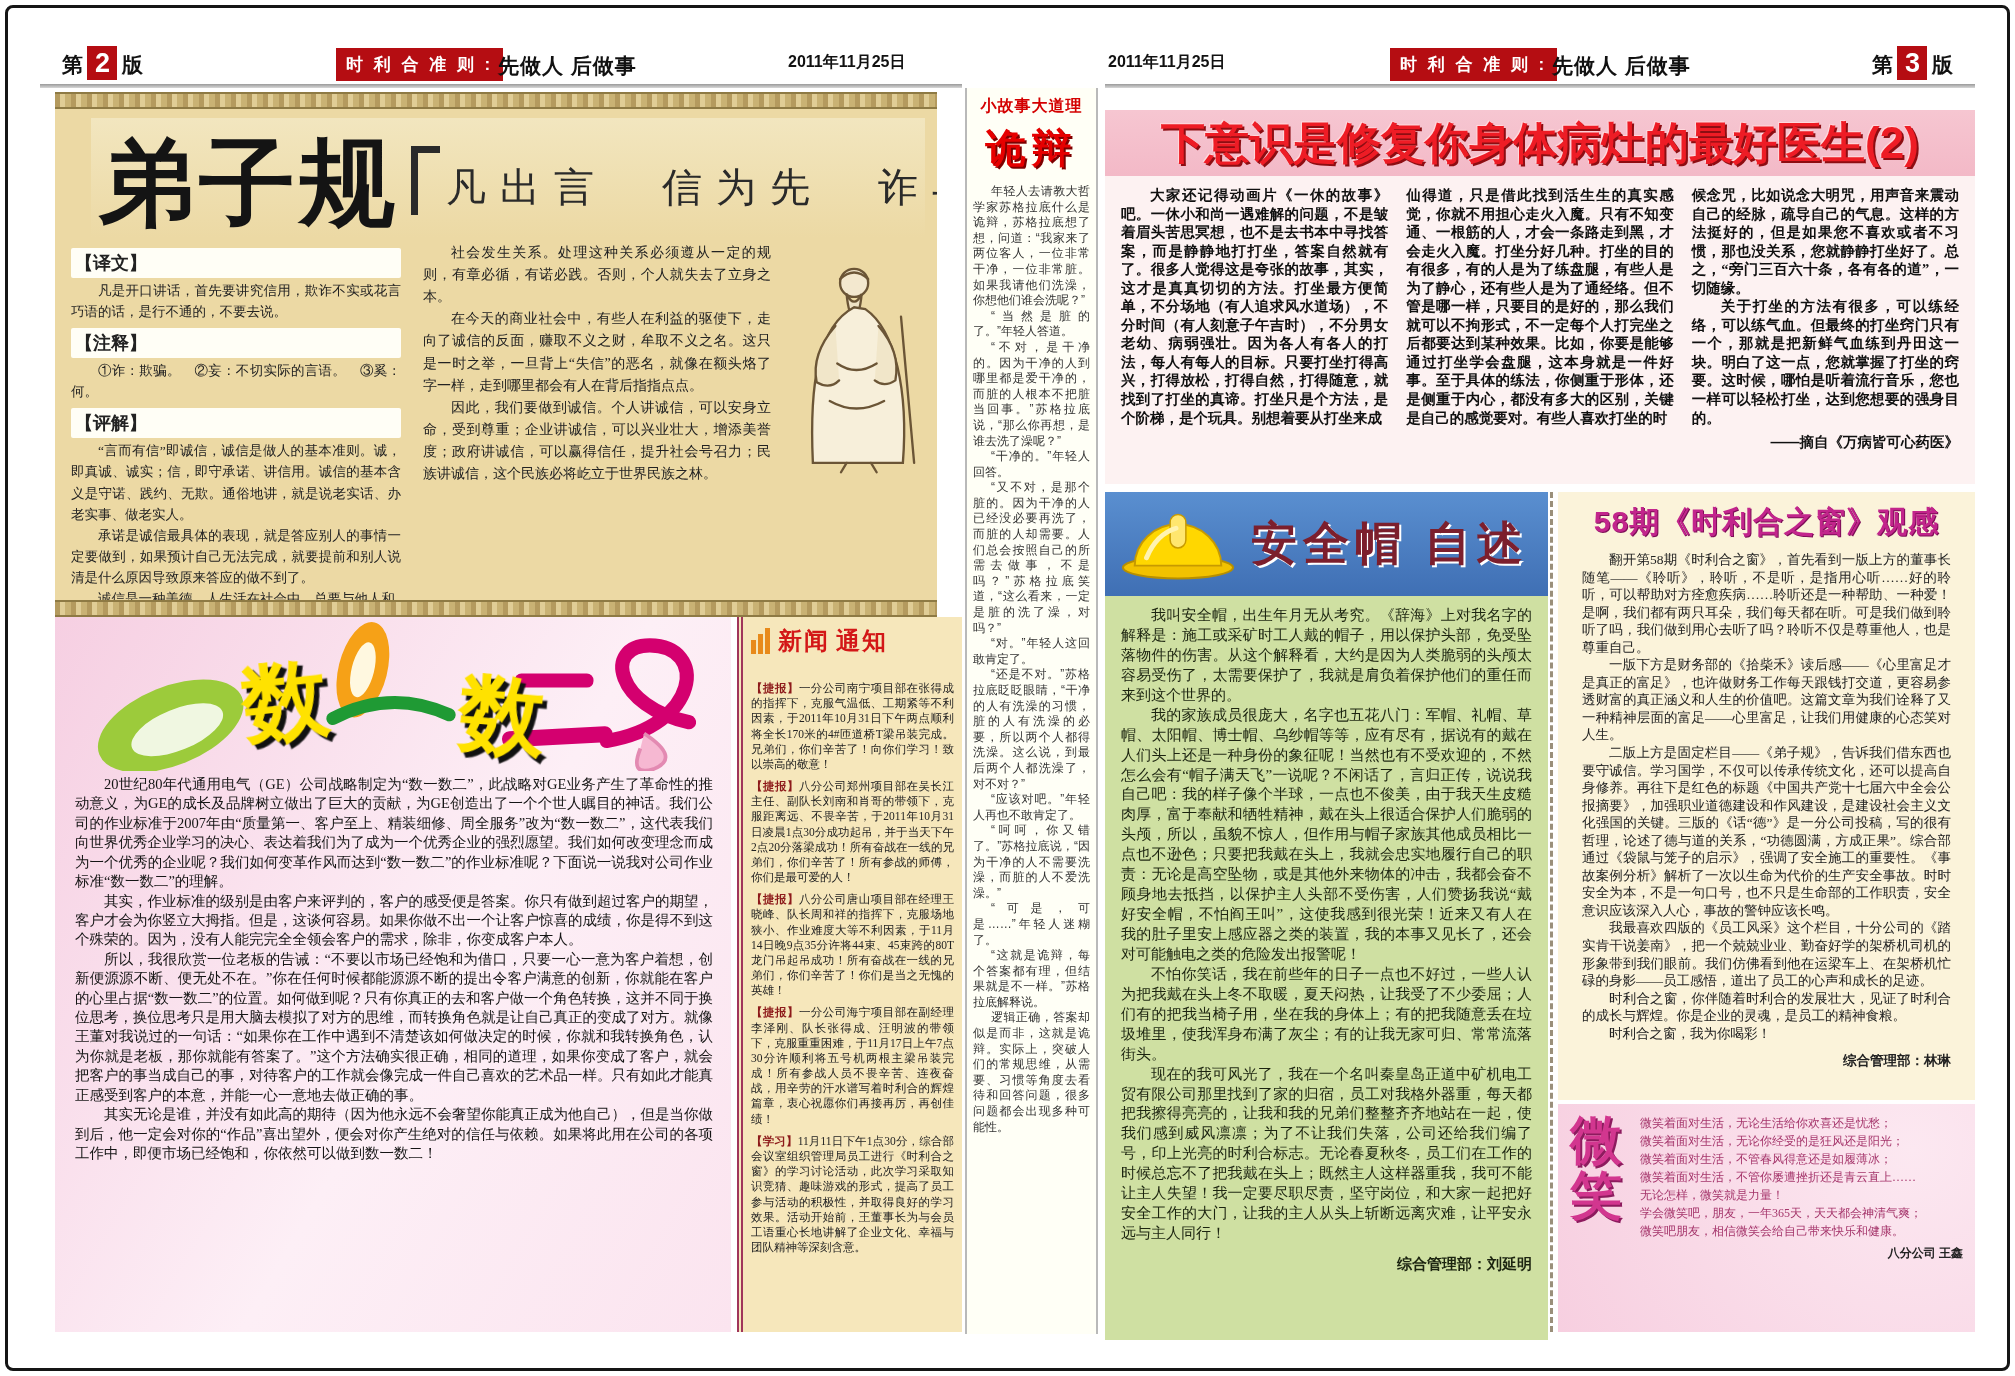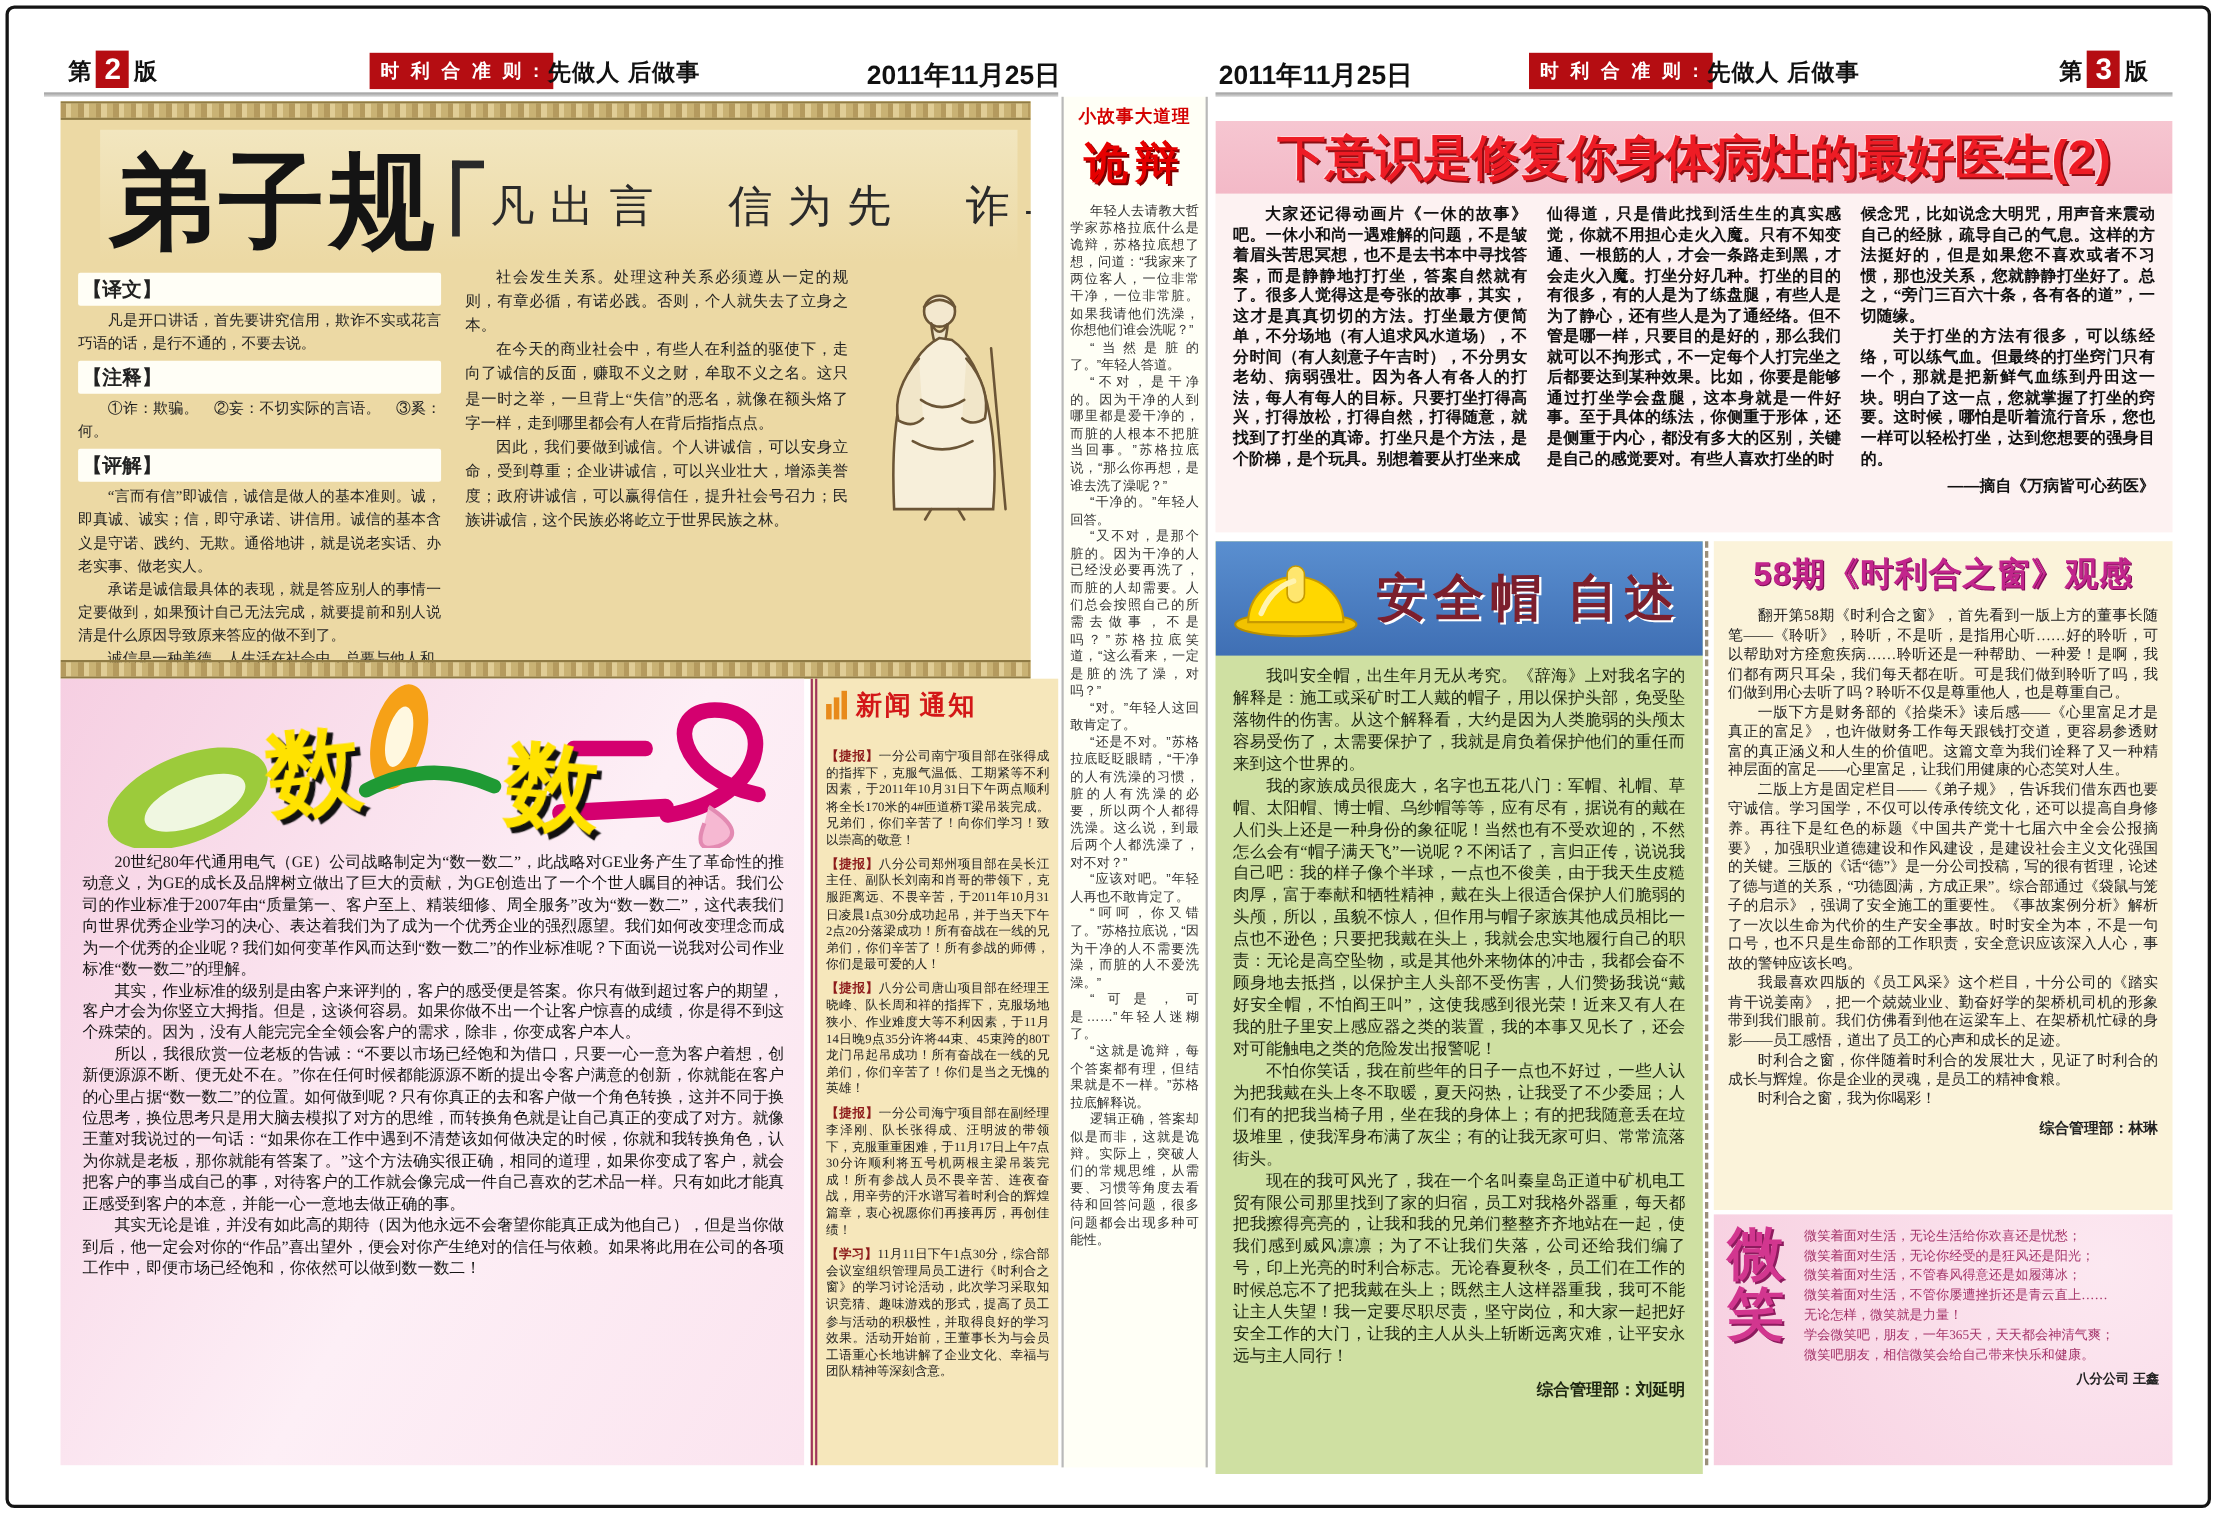--- a/index.html
+++ b/index.html
@@ -9,21 +9,21 @@
   .frame{position:absolute;inset:5px;border:3px solid #151515;border-radius:8px;pointer-events:none;}
 
   
   .hdr{top:46px;height:36px;font-weight:bold;}
   .pgnum{display:inline-block;background:#b50d12;color:#fff;font-weight:900;
          font-size:27px;line-height:34px;width:30px;text-align:center;}
   .hdr-zh{font-size:21px;font-weight:900;}
   .motto-box{background:#b50d12;color:#fff;font-weight:900;font-size:17px;
              padding:5px 10px;letter-spacing:3px;}
   .slogan{font-size:21px;font-weight:900;letter-spacing:1px;}
-  .date{font-size:24px;font-weight:900;font-family:"Liberation Sans",sans-serif;}
+  .date{font-size:16px;font-weight:900;font-family:"Liberation Sans",sans-serif;}
   .rule{height:4px;background:linear-gradient(#9a9a9a,#d8d8d8);}
 
   
   .dzg{left:55px;top:92px;width:882px;height:525px;background:#ecd9a4;overflow:hidden;}
   .pat{height:13px;background:repeating-linear-gradient(90deg,#b49a5e 0 5px,#e0cd96 5px 10px,#c9b274 10px 16px);
        border-top:2px solid #8e7a44;border-bottom:2px solid #8e7a44;}
   .dzg-titlerow{position:absolute;left:36px;top:26px;right:12px;height:120px;
                 background:linear-gradient(#f2e6bf,#ecd9a4);}
   .dzg-title{position:absolute;left:8px;top:2px;font-size:96px;font-weight:900;
              font-family:"Liberation Serif",serif;color:#141414;letter-spacing:4px;}
@@ -83,21 +83,21 @@
   
   .helmet{left:1105px;top:492px;width:443px;height:848px;background:#cfe0a2;overflow:hidden;}
   .helmet-hd{height:104px;background:linear-gradient(#5a8fd0,#3f6fb4);display:flex;align-items:center;gap:14px;padding:0 14px;}
   .helmet-title{font-size:46px;font-weight:900;color:#7c1f2d;letter-spacing:6px;white-space:nowrap;
                 font-family:"Liberation Serif",serif;text-shadow:2px 2px 0 #ffffff;}
   .helmet-body{padding:10px 16px;font-family:"Liberation Serif",serif;font-size:15px;line-height:1.33;
                text-align:justify;color:#1c2410;}
   .helmet-body p{margin:0;text-indent:2em;}
 
   
-  .w58{left:1558px;top:492px;width:417px;height:608px;background:#fbf3da;overflow:hidden;padding:8px 13px;box-sizing:border-box;}
+  .w58{left:1558px;top:492px;width:417px;height:608px;background:#fbf3da;overflow:hidden;padding:8px 24px;box-sizing:border-box;}
   .w58-title{color:#c2258c;font-weight:900;font-size:30px;text-align:center;letter-spacing:1px;
              text-shadow:1px 1px 0 #7c0d56;white-space:nowrap;margin:2px 0 8px 0;}
   .w58-body{font-size:13.5px;line-height:1.3;text-align:justify;color:#222;font-family:"Liberation Serif",serif;}
   .w58-body p{margin:0;text-indent:2em;}
   .smile{left:1558px;top:1104px;width:417px;height:228px;overflow:hidden;
          background:radial-gradient(circle at 85% 20%,#fce8f1,#f7cfe0);display:flex;padding:10px 12px;box-sizing:border-box;}
   .smile-title{width:70px;color:#d2368f;font-weight:900;font-size:52px;line-height:1.05;
                font-family:"Liberation Serif",serif;text-shadow:2px 2px 0 #8d1b5e;}
   .smile-lines{flex:1;font-size:12px;line-height:1.5;color:#a5356b;font-family:"Liberation Serif",serif;}
   .smile-lines div{white-space:nowrap;}

